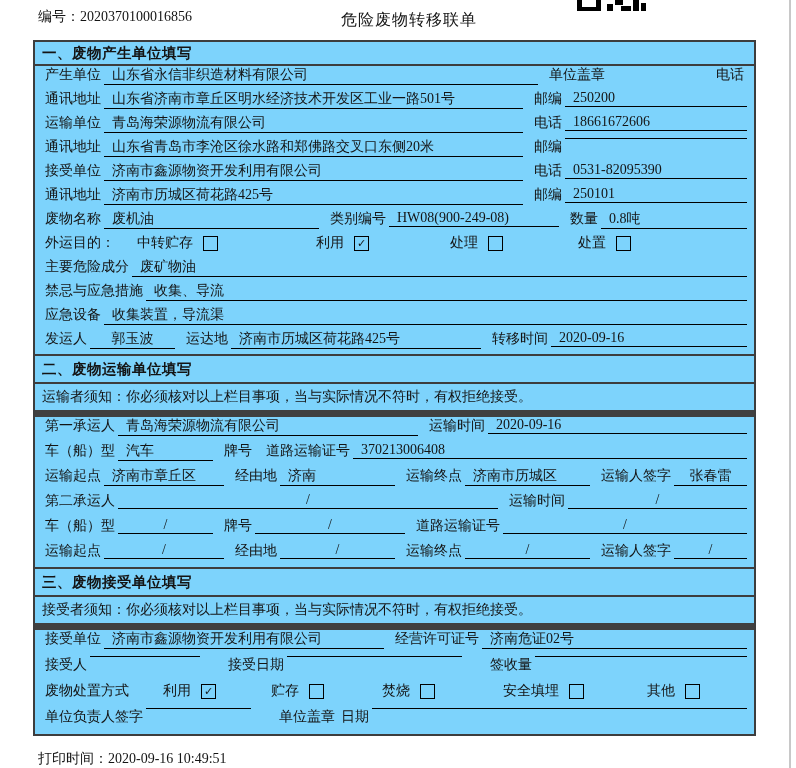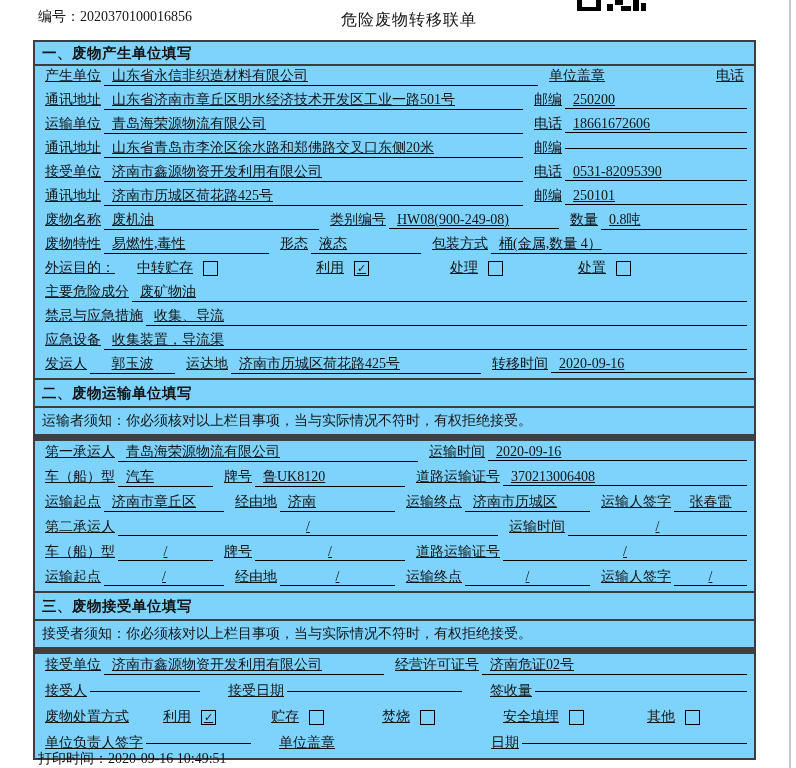--- a/index.html
+++ b/index.html
@@ -13,36 +13,36 @@
          font-family:"Liberation Sans","DejaVu Sans",sans-serif;letter-spacing:1px;}
   #qr{position:absolute;left:577px;top:0;}
   .page-edge{position:absolute;left:789px;top:0;width:2px;height:768px;background:#c8c8c8;}
 
   .form{position:absolute;left:33px;top:40px;width:723px;border:2px solid #3d3d3d;background:#7dd3fc;box-sizing:border-box;}
   .sec-h{height:22px;display:flex;align-items:center;padding:0 7px;font-weight:bold;
          font-family:"Liberation Sans","DejaVu Sans",sans-serif;font-size:14.5px;
          border-bottom:2px solid #3d3d3d;letter-spacing:0.5px;}
   .sec2h,.sec3h{border-top:2px solid #3d3d3d;height:26px;}
   .note{height:26px;display:flex;align-items:center;padding:0 7px;border-bottom:7px solid #404040;}
-  .row{display:flex;align-items:center;padding:0 7px 3px 7px;box-sizing:border-box;text-decoration:underline;}
+  .row{display:flex;align-items:flex-start;padding:0 7px 3px 7px;box-sizing:border-box;}
   .s1r{height:24px;} .s2r{height:25px;} .s3r{height:26px;}
   .l{white-space:nowrap;padding:0 3px 1px 3px;}
   .f{border-bottom:1px solid #000;padding:0 8px;white-space:nowrap;box-sizing:border-box;}
   .g{flex:1 1 auto;}
   .ctr{text-align:center;}
   .w95{width:95px}.w105{width:105px}.w110{width:110px}.w115{width:115px}.w120{width:120px}
   .w125{width:125px}.w150{width:150px}.w175{width:175px}.w182{width:182px}.w380{width:380px}
   .mw85{min-width:85px}.mw95{min-width:95px}.mw110{min-width:110px}.mw115{min-width:115px}
   .mw120{min-width:120px}.mw125{min-width:125px}.mw150{min-width:150px}.mw165{min-width:165px}
   .mw170{min-width:170px}.mw215{min-width:215px}.mw250{min-width:250px}.mw280{min-width:280px}
   .mw300{min-width:300px}
   .ml8{margin-left:8px}.ml16{margin-left:16px}.ml25{margin-left:25px}.ml28{margin-left:28px}
   .ml52{margin-left:52px}.ml55{margin-left:55px}.ml60{margin-left:60px}.ml65{margin-left:65px}
   .ml78{margin-left:78px}.ml95{margin-left:95px}.ml105{margin-left:105px}.ml112{margin-left:72px}
-  .ml150{margin-left:150px}
+  .ml150{}
   .opt{display:flex;align-items:flex-end;}
   .cb{width:13px;height:13px;border:1px solid #000;margin:0 0 2px 7px;display:inline-block;
       font:bold 11px/13px "DejaVu Sans",sans-serif;text-align:center;}
   #printline{position:absolute;left:38px;top:750px;white-space:nowrap;}
 </style>
 </head>
 <body>
 
 <div id="serial"><span>编号：</span><span>2020370100016856</span></div>
 <h1 id="title">危险废物转移联单</h1>
@@ -106,28 +106,20 @@
 
   <div class="row s1r">
     <span class="l">废物名称</span>
     <span class="f mw215">废机油</span>
     <span class="l ml8">类别编号</span>
     <span class="f mw170">HW08(900-249-08)</span>
     <span class="l ml8">数量</span>
     <span class="f g">0.8吨</span>
   </div>
 
-  <div class="row s1r">
-    <span class="l">废物特性</span>
-    <span class="f mw165">易燃性,毒性</span>
-    <span class="l ml8">形态</span>
-    <span class="f mw110">液态</span>
-    <span class="l ml8">包装方式</span>
-    <span class="f g">桶(金属,数量 4）</span>
-  </div>
 
   <div class="row s1r">
     <span class="l">外运目的：</span>
     <span class="opt ml16">
       <span class="l">中转贮存</span>
       <span class="cb"></span>
     </span>
     <span class="opt ml95">
       <span class="l">利用</span>
       <span class="cb">✓</span>
@@ -173,21 +165,20 @@
     <span class="l">第一承运人</span>
     <span class="f mw300">青岛海荣源物流有限公司</span>
     <span class="l ml8">运输时间</span>
     <span class="f g">2020-09-16</span>
   </div>
 
   <div class="row s2r">
     <span class="l">车（船）型</span>
     <span class="f mw95">汽车</span>
     <span class="l ml8">牌号</span>
-    <span class="f mw150">鲁UK8120</span>
     <span class="l ml8">道路运输证号</span>
     <span class="f g">370213006408</span>
   </div>
 
   <div class="row s2r">
     <span class="l">运输起点</span>
     <span class="f mw120">济南市章丘区</span>
     <span class="l ml8">经由地</span>
     <span class="f mw115">济南</span>
     <span class="l ml8">运输终点</span>

